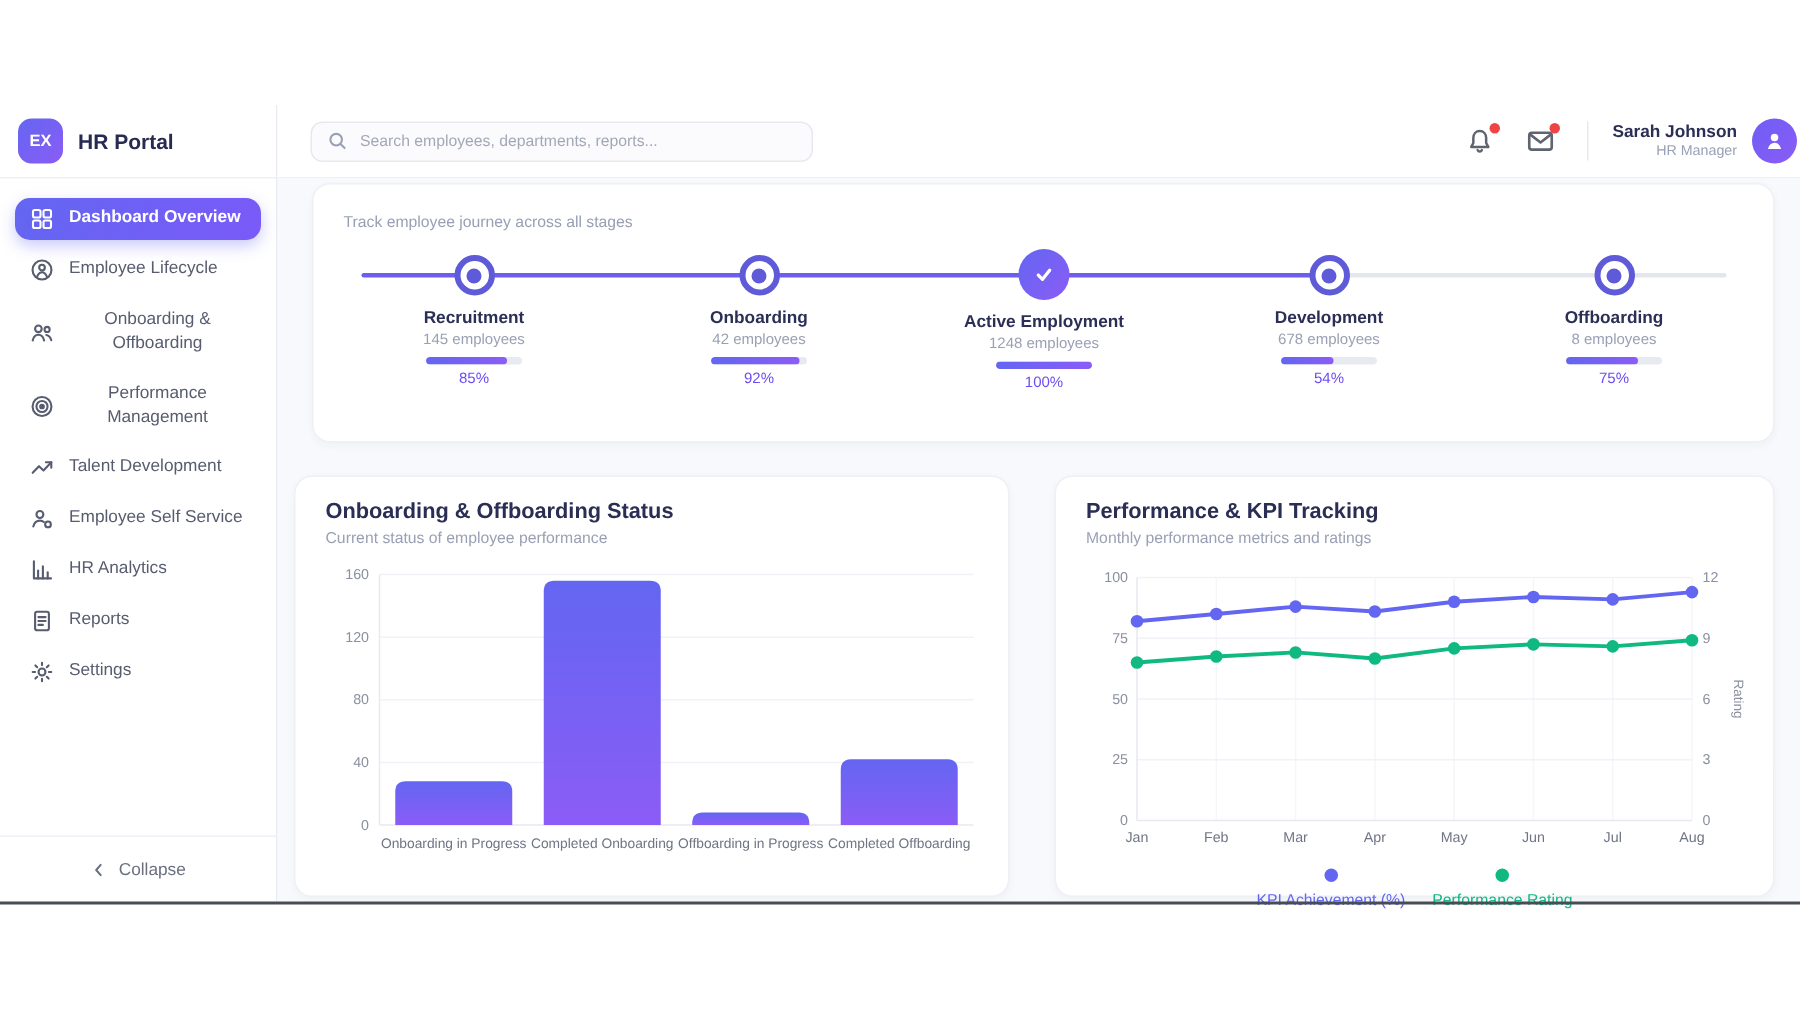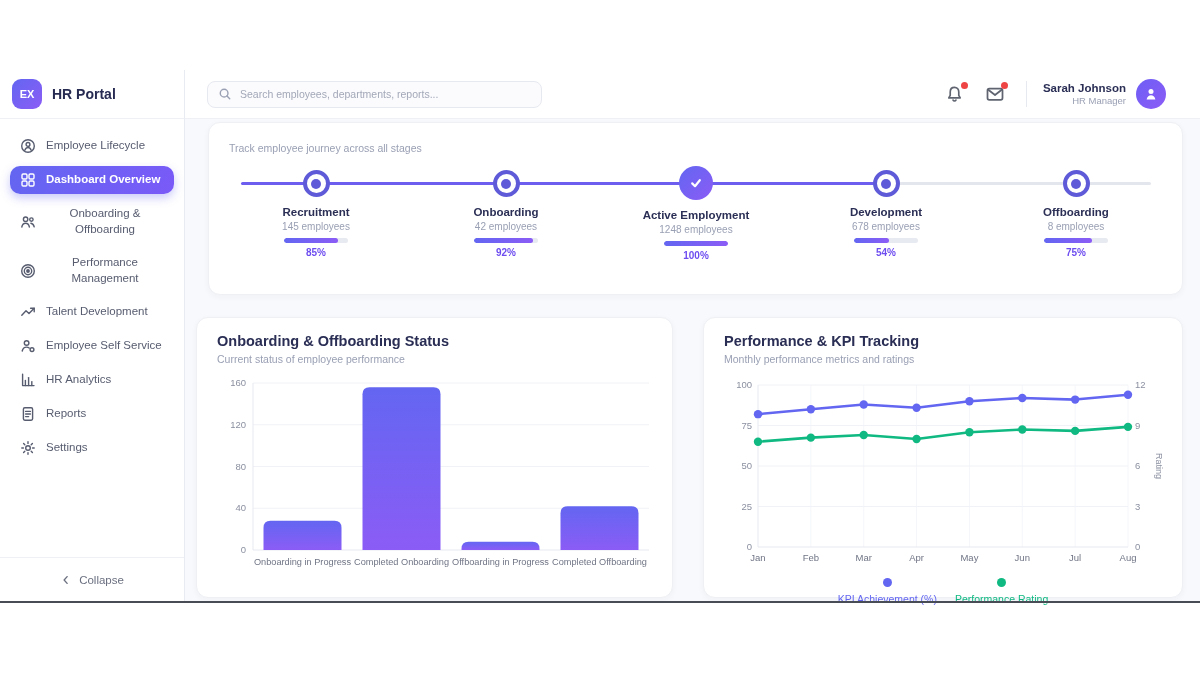--- a/index.html
+++ b/index.html
@@ -26,21 +26,21 @@
   .nav-item .label { flex:1; line-height:1.35; }
   .nav-item.two .label { text-align:center; }
   .nav-item.active { background:linear-gradient(120deg,#6366f1,#7a5af8); color:#fff; font-weight:bold;
     box-shadow:0 4px 10px rgba(99,102,241,.35); }
   .collapse-row { position:absolute; bottom:0; left:0; width:184px; height:44px;
     border-top:1px solid #eef0f5; display:flex; align-items:center; justify-content:center; gap:7px;
     color:#6b7080; font-size:11.5px; cursor:pointer; }
 
   
   .topbar { position:absolute; left:185px; top:0; width:1015px; height:49px; background:#fff;
-    border-bottom:1px solid #eef0f5; display:flex; align-items:center; padding:0 34px 0 22px; }
+    border-bottom:1px solid #eef0f5; display:flex; align-items:center; padding:0 2px 0 22px; }
   .search-box { width:335px; height:27px; border:1px solid #e7e9f0; border-radius:8px; background:#fbfbfd;
     display:flex; align-items:center; gap:8px; padding:0 10px; }
   .search-box input { border:none; outline:none; background:transparent; font-size:10.5px; color:#4b5063;
     width:100%; font-family:"Liberation Sans", sans-serif; }
   .search-box input::placeholder { color:#a3a8b8; }
   .top-spacer { flex:1; }
   .icon-btn { position:relative; width:22px; height:22px; margin-left:18px; cursor:pointer;
     color:#5f6470; display:flex; align-items:center; justify-content:center; }
   .dot-badge { position:absolute; top:-1px; right:-2px; width:7px; height:7px; border-radius:50%;
     background:#ef4444; }
@@ -66,21 +66,21 @@
   .stage { position:absolute; top:0; width:160px; text-align:center; }
   .stage-circle { width:27px; height:27px; border-radius:50%; margin:0 auto; background:#fff;
     border:4px solid #5f5bd8; display:flex; align-items:center; justify-content:center; }
   .stage-circle .inner-dot { width:10px; height:10px; border-radius:50%; background:#5f5bd8; }
   .stage-circle.check { border:none; width:34px; height:34px; margin-top:-4px;
     background:linear-gradient(135deg,#6366f1,#8b5cf6); }
   .stage-name { margin-top:9px; font-size:11.5px; font-weight:bold; color:#2b2f55; }
   .stage-emp { margin-top:3px; font-size:10px; color:#9aa0b4; }
   .stage-track { width:64px; height:5px; border-radius:3px; background:#e8eaf1; margin:6px auto 0; overflow:hidden; }
   .stage-fill { height:100%; border-radius:3px; background:linear-gradient(90deg,#6366f1,#8b5cf6); }
-  .stage-pct { margin-top:4px; font-size:10px; font-weight:bold; color:#6d4df0; }
+  .stage-pct { margin-top:4px; font-size:10px; font-weight:normal; color:#6d4df0; }
 
   .card-bar { left:11px; top:198px; width:477px; height:281px; }
   .card-line { left:518px; top:198px; width:480px; height:281px; }
   .chart-wrap { margin-top:10px; }
   .legend { display:flex; justify-content:center; gap:18px; margin-top:3px; }
   .legend-item { display:flex; align-items:center; gap:6px; font-size:10.5px; cursor:pointer;flex-direction:column; }
   .legend-dot { width:9px; height:9px; border-radius:50%; }
 
   svg text { font-family:"Liberation Sans", sans-serif; }
 </style>
@@ -89,40 +89,40 @@
 
 <div class="page">
   <div class="app">
 
     <aside class="sidebar">
       <div class="logo-row">
         <div class="logo-badge">EX</div>
         <div class="logo-title">HR Portal</div>
       </div>
       <nav class="nav" id="nav">
-          <div class="nav-item">
-            <span class="nicon">
-              <svg width="16" height="16" viewBox="0 0 16 16" fill="none" stroke="currentColor" stroke-width="1.4" stroke-linecap="round" stroke-linejoin="round">
-                <circle cx="8" cy="8" r="6.3"></circle>
-                <circle cx="8" cy="6.4" r="1.9"></circle>
-                <path d="M4.8 12.3 C5.6 10.4 6.7 9.5 8 9.5 S10.4 10.4 11.2 12.3"></path>
-              </svg>
-            </span>
-            <span class="label">Employee Lifecycle</span>
-          </div>
           <div class="nav-item active">
             <span class="nicon">
               <svg width="16" height="16" viewBox="0 0 16 16" fill="none" stroke="currentColor" stroke-width="1.4" stroke-linecap="round" stroke-linejoin="round">
                 <rect x="2" y="2" width="5" height="5" rx="1.2"></rect>
                 <rect x="9" y="2" width="5" height="5" rx="1.2"></rect>
                 <rect x="2" y="9" width="5" height="5" rx="1.2"></rect>
                 <rect x="9" y="9" width="5" height="5" rx="1.2"></rect>
               </svg>
             </span>
             <span class="label">Dashboard Overview</span>
+          </div>
+          <div class="nav-item">
+            <span class="nicon">
+              <svg width="16" height="16" viewBox="0 0 16 16" fill="none" stroke="currentColor" stroke-width="1.4" stroke-linecap="round" stroke-linejoin="round">
+                <circle cx="8" cy="8" r="6.3"></circle>
+                <circle cx="8" cy="6.4" r="1.9"></circle>
+                <path d="M4.8 12.3 C5.6 10.4 6.7 9.5 8 9.5 S10.4 10.4 11.2 12.3"></path>
+              </svg>
+            </span>
+            <span class="label">Employee Lifecycle</span>
           </div>
           <div class="nav-item two">
             <span class="nicon">
               <svg width="16" height="16" viewBox="0 0 16 16" fill="none" stroke="currentColor" stroke-width="1.4" stroke-linecap="round" stroke-linejoin="round">
                 <circle cx="5.6" cy="5.2" r="2.2"></circle>
                 <path d="M1.8 13 C2.3 10.6 3.7 9.2 5.6 9.2 S8.9 10.6 9.4 13"></path>
                 <circle cx="11.4" cy="5.6" r="1.7"></circle>
                 <path d="M10.9 9.3 C12.6 9.6 13.7 10.8 14.2 12.8"></path>
               </svg>
             </span>

